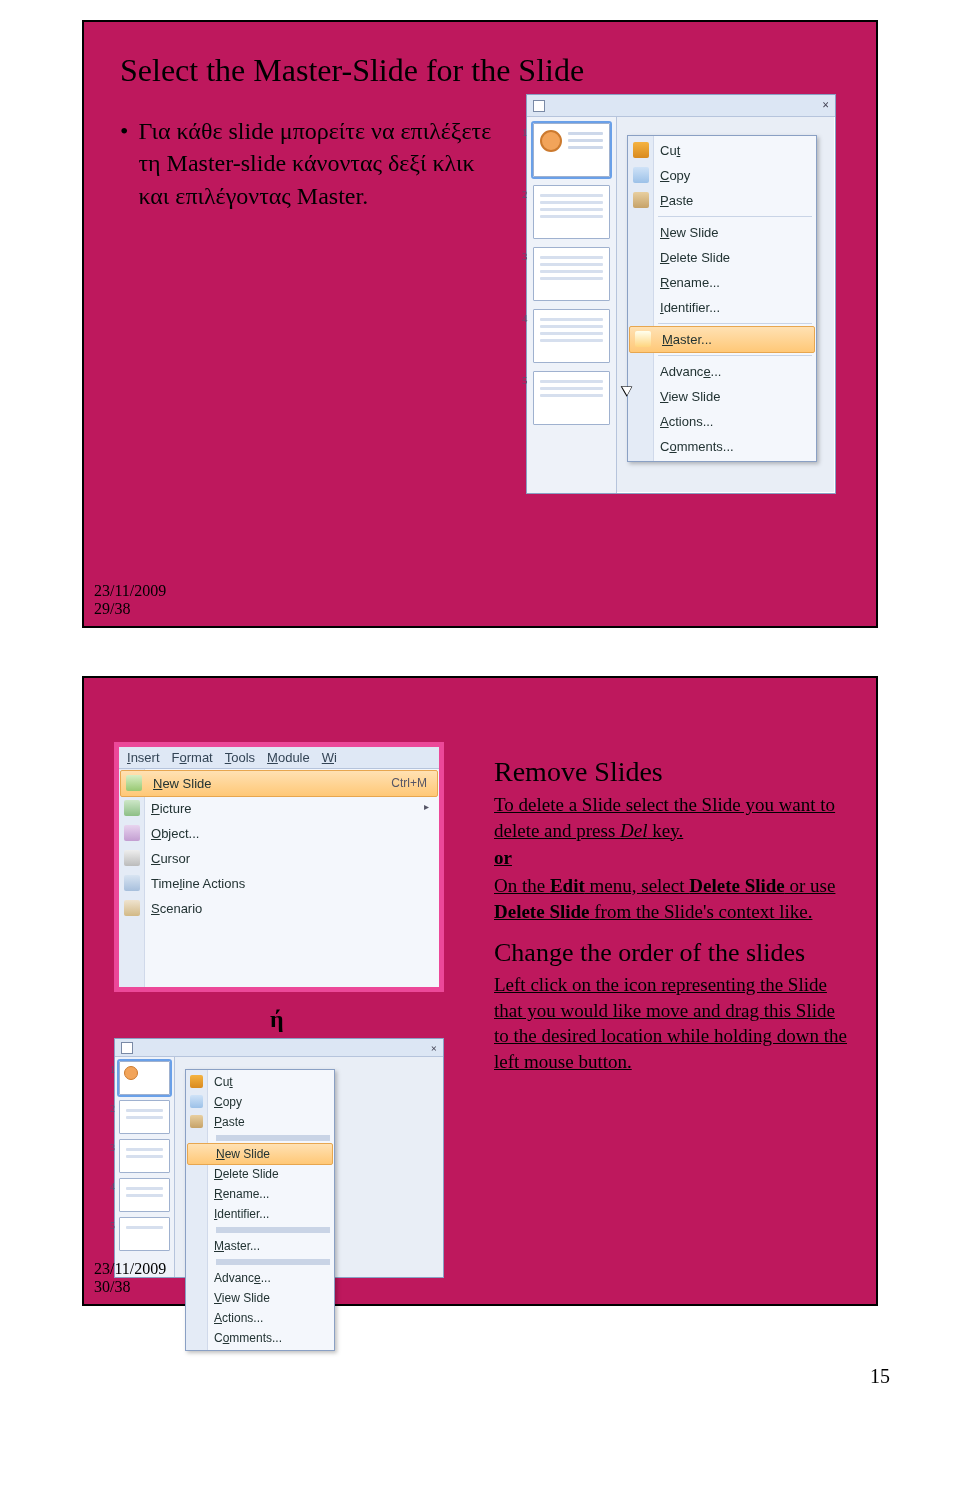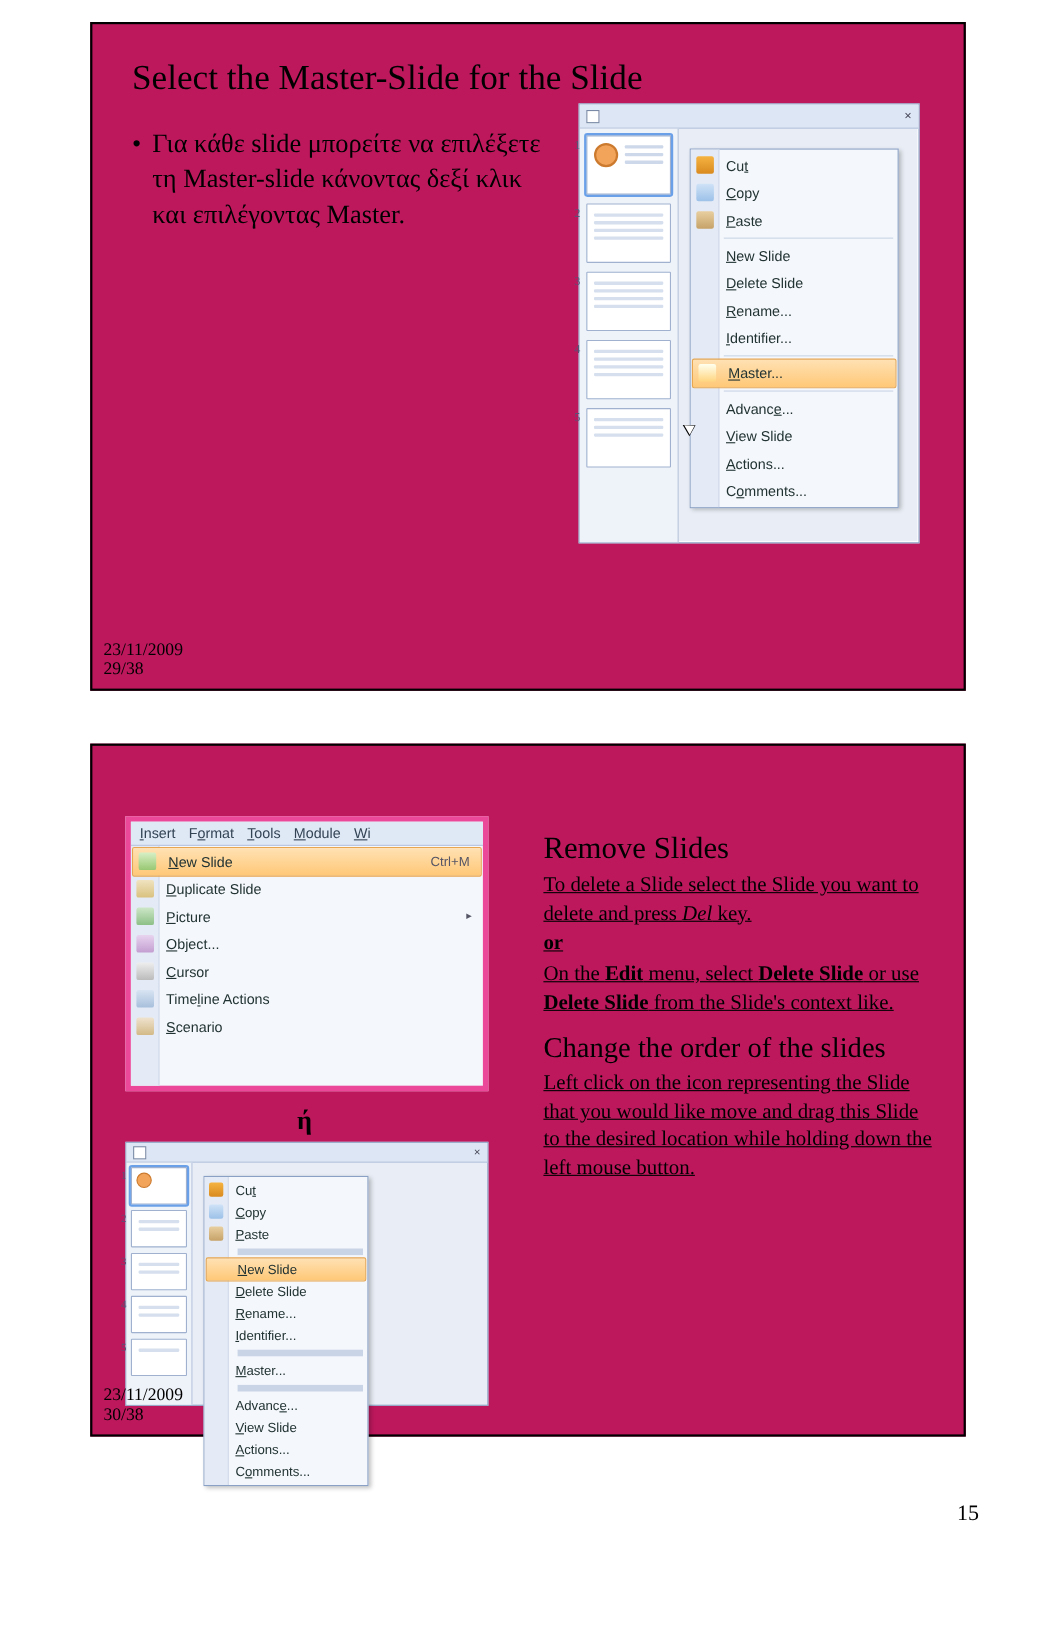--- a/index.html
+++ b/index.html
@@ -296,24 +296,20 @@
             <span><u>W</u>i</span>
           </div>
         <div class="iconcol"></div>
         <ul>
             <li class="highlight">
               <span class="ico ico-new"></span>
               <span><u>N</u>ew Slide</span>
               <span class="sc">Ctrl+M</span>
             </li>
             <li>
-              <span class="ico ico-dup"></span>
-              <span><u>D</u>uplicate Slide</span>
-            </li>
-            <li>
               <span class="ico ico-pic"></span>
               <span><u>P</u>icture</span>
               <span class="tri">▸</span>
             </li>
             <li>
               <span class="ico ico-obj"></span>
               <span><u>O</u>bject...</span>
             </li>
             <li>
               <span class="ico ico-cur"></span>

